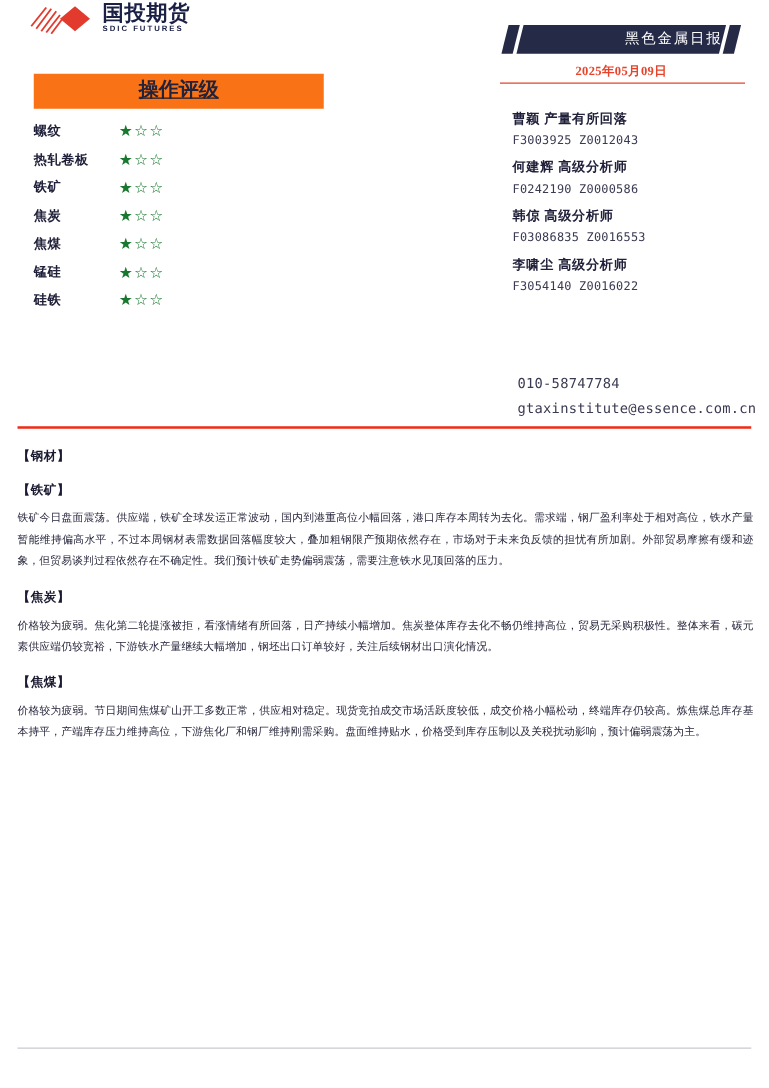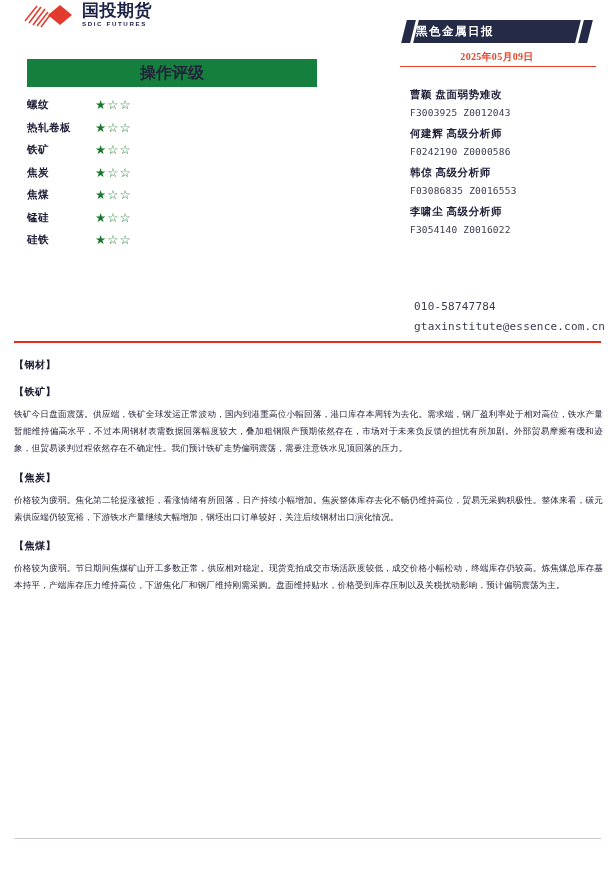--- a/index.html
+++ b/index.html
@@ -65,23 +65,24 @@
     color: #1b2045;
     letter-spacing: 1.6px;
     margin-top: 2px;
   }
 
   
   .rating-title-bar {
     position: absolute;
     left: 27px;
     top: 59px;
-    width: 290px;
+    width: 232px;
     height: 28px;
-    background: #15803d;
+    background: #f97316;
+    text-decoration: underline;
   }
   .rating-title-bar span {
     display: block;
     text-align: center;
     line-height: 28px;
     font-size: 16px;
     font-weight: bold;
     color: #22223a;
     font-family: "Liberation Serif", "DejaVu Serif", serif;
   }
@@ -139,24 +140,24 @@
   }
   .banner-accent-l { left: 0; }
   .banner-accent-r { left: 177px; }
   .banner-label {
     position: absolute;
     left: 12px;
     top: 0;
     width: 162px;
     height: 23px;
     line-height: 23px;
-    text-align: left;
+    text-align: right;
     color: #ffffff;
     font-size: 11.5px;
-    font-weight: bold;
+    font-weight: normal;
     letter-spacing: 1.5px;
   }
 
   .date-line {
     position: absolute;
     left: 404px;
     top: 50px;
     width: 186px;
     text-align: center;
     color: #e8432a;
@@ -329,21 +330,21 @@
       <div class="banner-accent-l"></div>
       <div class="banner-main"></div>
       <div class="banner-accent-r"></div>
       <div class="banner-label">黑色金属日报</div>
     </div>
 
     <div class="date-line">2025年05月09日</div>
     <div class="date-rule"></div>
 
     <div class="analysts">
-      <div class="analyst-name">曹颖 盘面弱势难改</div>
+      <div class="analyst-name">曹颖 产量有所回落</div>
       <div class="analyst-code">F3003925  Z0012043</div>
       <div class="analyst-name">何建辉 高级分析师</div>
       <div class="analyst-code">F0242190  Z0000586</div>
       <div class="analyst-name">韩倞 高级分析师</div>
       <div class="analyst-code">F03086835  Z0016553</div>
       <div class="analyst-name">李啸尘 高级分析师</div>
       <div class="analyst-code">F3054140  Z0016022</div>
     </div>
 
     <div class="contact">

